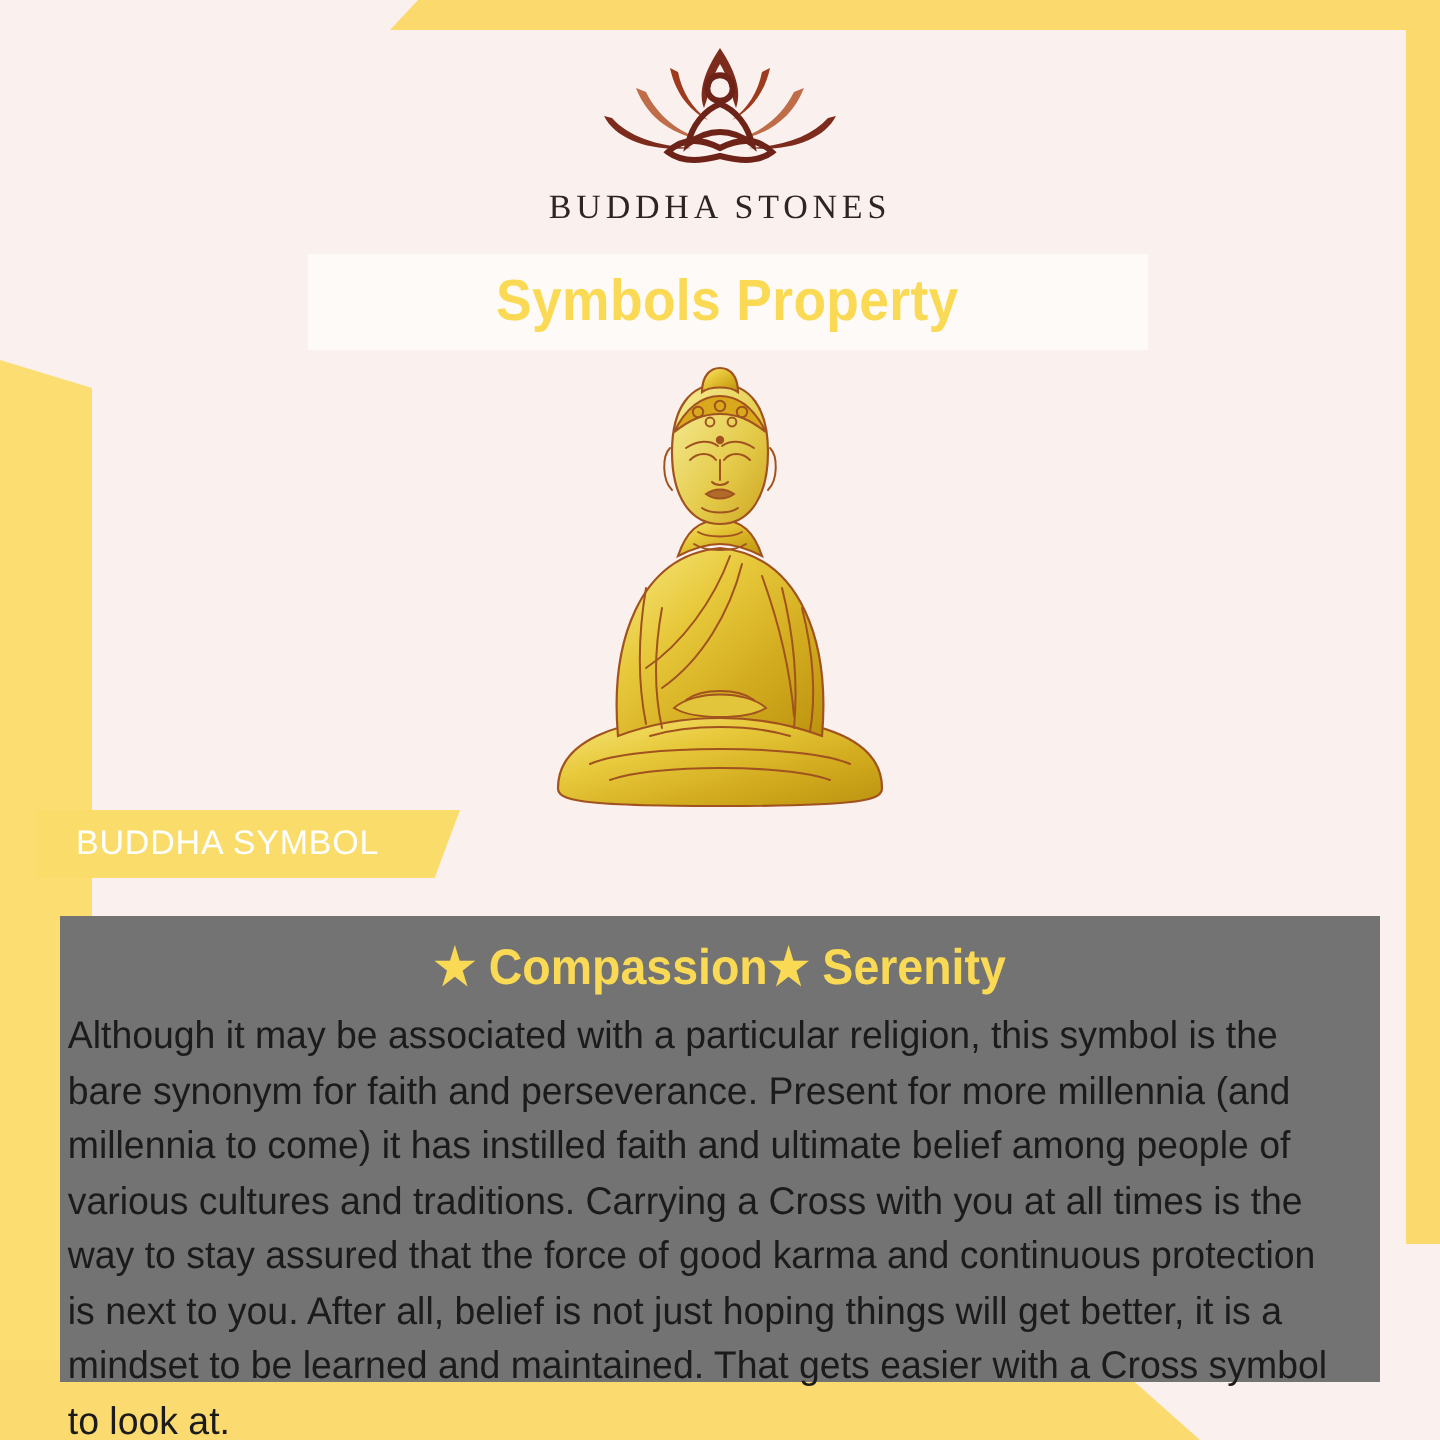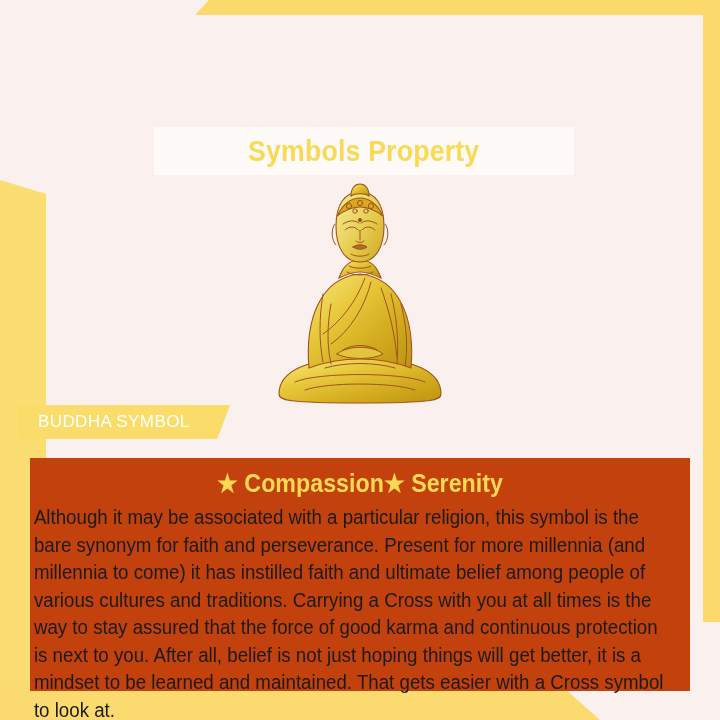--- a/index.html
+++ b/index.html
@@ -89,21 +89,21 @@
     margin-left:20px;
     color:#ffffff;
     font-size:17px;
     letter-spacing:.4px;
     white-space:nowrap;
   }
 
   
   .panel{
     position:absolute;left:30px;top:458px;width:660px;height:233px;
-    background:#c2410c;
+    background:#737373;
   }
   .subhead{
     margin:0;padding-top:11px;
     text-align:center;
     font-family:"Liberation Sans Narrow","Liberation Sans",sans-serif;
     font-weight:bold;
     font-size:25px;
     color:#fada54;
     white-space:nowrap;
     transform:scaleX(.93);
@@ -123,20 +123,49 @@
 </head>
 <body>
 
 <div id="page">
 
   <div class="frame-top"></div>
   <div class="frame-right"></div>
   <div class="frame-left"></div>
   <div class="frame-bottom"></div>
 
+  <div class="header">
+    <span class="logo-mark">
+      <svg viewBox="0 0 132 72" xmlns="http://www.w3.org/2000/svg">
+        <g fill="none" stroke="#7d2b1c" stroke-width="2.4" stroke-linecap="round">
+
+          <path d="M66 6 C58 18 55 28 58 36 C61 28 62 20 66 14 C70 20 71 28 74 36 C77 28 74 18 66 6 Z" fill="#7d2b1c" stroke="none"></path>
+
+          <path d="M41 16 C44 30 52 38 60 42 C52 36 47 28 45 18 Z" fill="#9c3b1e" stroke="none"></path>
+
+          <path d="M91 16 C88 30 80 38 72 42 C80 36 85 28 87 18 Z" fill="#9c3b1e" stroke="none"></path>
+
+          <path d="M24 26 C30 42 44 50 58 52 C45 48 35 40 29 28 Z" fill="#b4552a" stroke="none" opacity=".85"></path>
+
+          <path d="M108 26 C102 42 88 50 74 52 C87 48 97 40 103 28 Z" fill="#b4552a" stroke="none" opacity=".85"></path>
+
+          <path d="M8 40 C14 52 32 58 52 56 C34 55 20 50 12 41 Z" fill="#7d2b1c" stroke="none"></path>
+
+          <path d="M124 40 C118 52 100 58 80 56 C98 55 112 50 120 41 Z" fill="#7d2b1c" stroke="none"></path>
+
+          <circle cx="66" cy="26" r="6.4" fill="none" stroke="#6d2318" stroke-width="3"></circle>
+
+          <path d="M66 34 C58 37 52 45 50 54 C55 50 60 48 66 48 C72 48 77 50 82 54 C80 45 74 37 66 34 Z" fill="none" stroke="#6d2318" stroke-width="3"></path>
+
+          <path d="M40 58 C48 50 58 52 66 56 C74 52 84 50 92 58 C84 64 74 62 66 60 C58 62 48 64 40 58 Z" fill="none" stroke="#6d2318" stroke-width="3"></path>
+        </g>
+      </svg>
+    </span>
+    <div class="logo-word">BUDDHA STONES</div>
+  </div>
 
   <div class="title-band">
     <div class="title-text">Symbols Property</div>
   </div>
 
   <div class="buddha-wrap">
     <svg viewBox="0 0 190 228" xmlns="http://www.w3.org/2000/svg">
       <defs>
         <linearGradient id="gold" x1="0" y1="0" x2="1" y2="1">
           <stop offset="0%" stop-color="#f6e87e"></stop>

